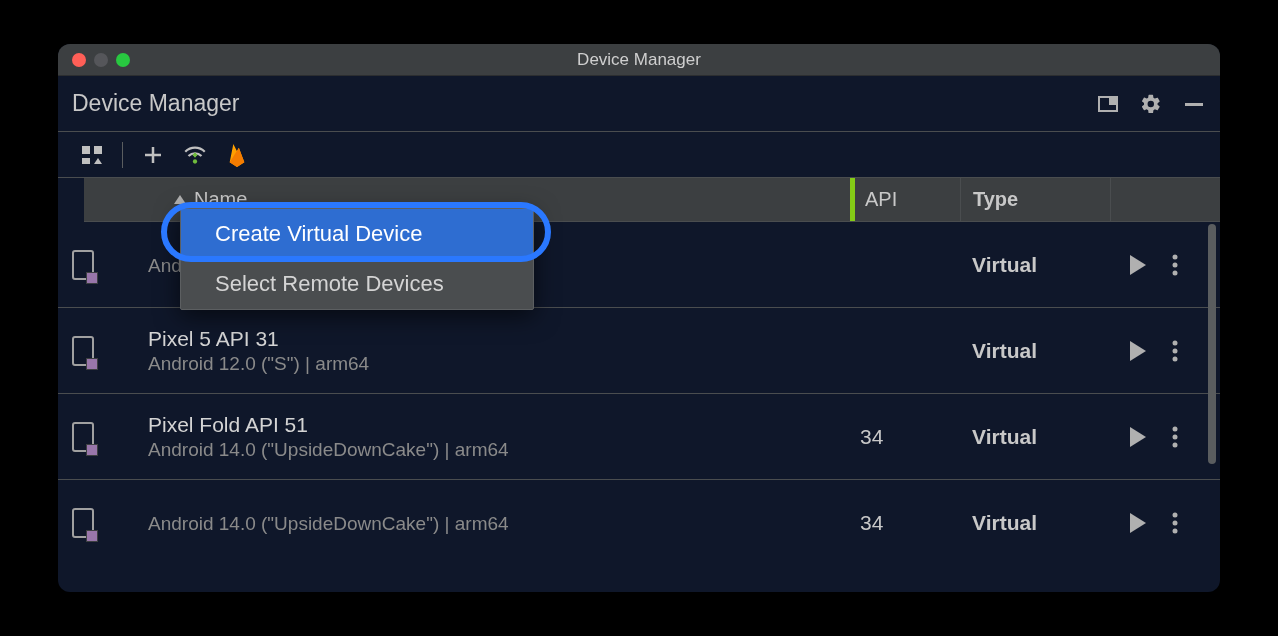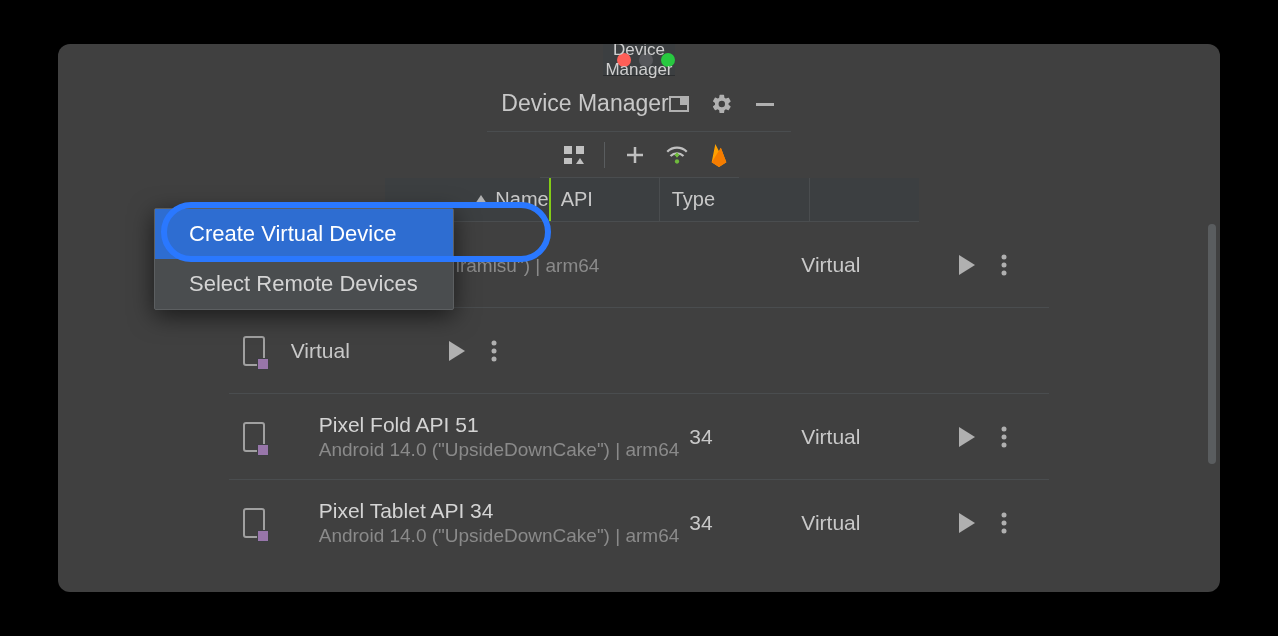--- a/index.html
+++ b/index.html
@@ -9,28 +9,27 @@
     width: 1278px;
     height: 636px;
     display: flex;
     align-items: center;
     justify-content: center;
     overflow: hidden;
   }
   .window {
     width: 1162px;
     height: 548px;
-    background: #404040;
+    background: #0f172a;
     border-radius: 12px;
     overflow: hidden;
     box-shadow: 0 10px 50px rgba(0,0,0,0.8);
     display: flex;
     flex-direction: column;
     position: relative;
-    align-items: center;
   }
   .titlebar {
     background: #3c3f41;
     height: 32px;
     display: flex;
     align-items: center;
     position: relative;
     border-bottom: 1px solid #2c2e30;
   }
   .traffic-lights {
@@ -98,22 +97,22 @@
     display: flex;
     align-items: center;
     background: #3c3f41;
     border-bottom: 1px solid #4a4d4f;
     color: #c8c8c8;
     font-size: 20px;
     margin-left: 26px;
   }
   .col-icon { width: 50px; }
   .col-name { flex: 1; padding-left: 40px; display:flex; align-items:center; }
-  .col-api { width: 110px; border-left: 2px solid #84cc16; padding-left: 10px; height:100%; display:flex; align-items:center; }
-  .col-type { width: 150px; border-left: 1px solid #4a4d4f; padding-left: 12px; height:100%; display:flex; align-items:center; }
+  .col-api { width: 110px; border-left: 5px solid #84cc16; padding-left: 10px; height:100%; display:flex; align-items:center; }
+  .col-type { width: 150px; border-left: 1px solid #4a4d4f; padding-left: 12px; height:100%; display:flex; align-items:center;font-weight:bold; }
   .col-actions { width: 110px; border-left: 1px solid #4a4d4f; height:100%; }
   .table-body {
     flex: 1;
     overflow: hidden;
   }
   .device-row {
     height: 86px;
     display: flex;
     align-items: center;
     border-bottom: 1px solid #4a4d4f;
@@ -163,22 +162,22 @@
     content: "";
     position: absolute;
     right: -6px; bottom: -6px;
     width: 10px; height: 10px;
     background: #9876aa;
     border: 1px solid #3c3f41;
   }
   .dropdown {
     position: absolute;
     top: 164px;
-    left: 96px;
-    width: 300px;
+    left: 122px;
+    width: 354px;
     background: #4a4d4f;
     border: 1px solid #5c5f61;
     box-shadow: 0 6px 24px rgba(0,0,0,0.6);
     z-index: 10;
     border-radius: 2px;
   }
   .dropdown-item {
     height: 50px;
     display: flex;
     align-items: center;
@@ -324,20 +323,24 @@
               <circle cx="3" cy="19" r="2.5" fill="#b0b0b0"></circle>
             </svg>
           </span>
       </div>
     </div>
 
     <div class="device-row">
       <div class="col-icon">
           <div class="phone-icon"></div>
         </div>
+      <div class="col-name">
+        <div class="device-name">Pixel 5 API 31</div>
+        <div class="device-sub">Android 12.0 ("S") | arm64</div>
+      </div>
       <div class="col-type">Virtual</div>
       <div class="col-actions">
         <span class="play">
             <svg width="20" height="22" viewBox="0 0 20 22">
               <polygon points="2,1 18,11 2,21" fill="#b0b0b0"></polygon>
             </svg>
           </span>
         <span class="more">
             <svg width="6" height="22" viewBox="0 0 6 22">
               <circle cx="3" cy="3" r="2.5" fill="#b0b0b0"></circle>
@@ -372,21 +375,20 @@
             </svg>
           </span>
       </div>
     </div>
 
     <div class="device-row">
       <div class="col-icon">
           <div class="phone-icon"></div>
         </div>
       <div class="col-name">
-        <div class="device-name">Pixel Tablet API 34</div>
         <div class="device-sub">Android 14.0 ("UpsideDownCake") | arm64</div>
       </div>
       <div class="col-api">34</div>
       <div class="col-type">Virtual</div>
       <div class="col-actions">
         <span class="play">
             <svg width="20" height="22" viewBox="0 0 20 22">
               <polygon points="2,1 18,11 2,21" fill="#b0b0b0"></polygon>
             </svg>
           </span>

